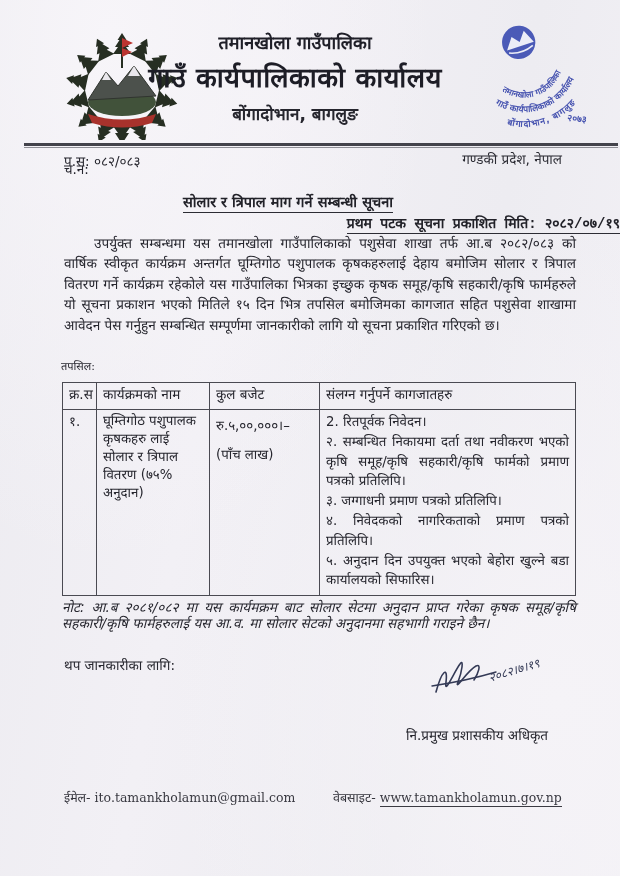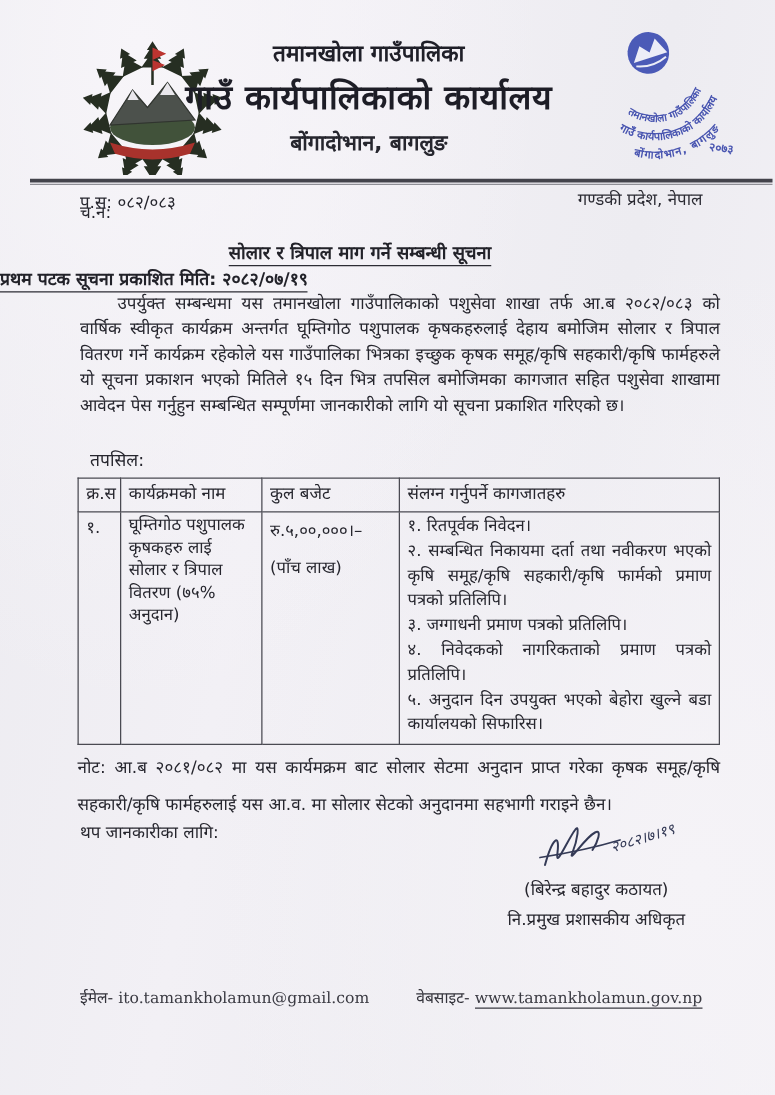--- a/index.html
+++ b/index.html
@@ -17,40 +17,40 @@
   .muni{font-size:18px;font-weight:700;color:#1f1f28;}
   .office{font-size:27px;font-weight:700;color:#1d1d26;margin-top:4px;letter-spacing:.5px;}
   .addr{font-size:17px;font-weight:700;color:#26262e;margin-top:7px;}
   .province{top:126px;right:58px;font-size:13.5px;color:#2b2b33;margin-top:24px;}
   .rule{left:24px;right:2px;top:143px;height:1px;border-top:3px solid #43434b;border-bottom:1px solid #8f8f96;}
   
   .ps{left:64px;top:152px;font-size:13.5px;}
   .cn{left:64px;top:160px;font-size:13.5px;}
   
   .subject-wrap{left:0;top:191px;width:576px;text-align:center;}
-  .pub-wrap{left:0;top:213px;width:620px;text-align:left;}
+  .pub-wrap{left:0;top:213px;width:620px;text-align:right;font-family:Liberation Mono, monospace;}
   .u{display:inline-block;font-size:14.5px;font-weight:700;color:#222229;
      border-bottom:1.4px solid #2c2c34;padding-bottom:1px;}
   
   .bodytext{left:64px;top:233px;width:512px;font-size:13.6px;line-height:20.4px;
      text-align:justify;text-indent:30px;color:#26262e;}
-  .tapasil{left:72px;top:358px;font-size:14px;}
+  .tapasil{left:61px;top:358px;font-size:11px;}
   
   table.t{left:62px;top:382px;position:absolute;border-collapse:collapse;table-layout:fixed;
      width:513px;font-size:13.3px;color:#26262e;}
   table.t td,table.t th{border:1.4px solid #4a4a52;vertical-align:top;overflow:hidden;
      font-weight:400;text-align:left;padding:2px 6px;}
   th.h{height:22px;font-size:13.5px;padding-top:3px;}
   td.sn{padding-top:30px;text-align:center;}
   td.prog{padding-top:26px;line-height:18px;}
   td.bud{padding-top:26px;line-height:28.5px;}
   td.docs{padding:3px 8px 0 8px;height:181px;}
   .doc-line{line-height:19.8px;text-align:justify;}
   
-  .note{left:62px;top:599px;width:514px;font-size:13.6px;line-height:30px;text-align:justify;}
+  .note{left:62px;top:599px;width:514px;font-size:13.6px;line-height:16px;text-align:justify;font-style:italic;}
   .moreinfo{left:64px;top:656px;font-size:13.5px;}
   .person{left:64px;top:679px;font-size:13.5px;}
   .sig-name{top:702px;right:28px;width:230px;text-align:center;font-size:13.5px;}
   .sig-title{top:726px;right:28px;width:230px;text-align:center;font-size:13.5px;}
   .emailrow{top:789px;left:64px;font-size:12.5px;color:#33333b;}
   .webrow{top:789px;left:333px;font-size:12.5px;color:#33333b;}
   .latin{font-family:"DejaVu Serif","Liberation Serif",serif;font-size:12.5px;color:#3a3a42;}
   .weblink{border-bottom:1px solid #3a3a42;padding-bottom:1px;}
   .sig-svg{left:418px;top:652px;overflow:visible;}
   .emblem-svg{left:58px;top:28px;}
@@ -148,40 +148,39 @@
       <th class="h">संलग्न गर्नुपर्ने कागजातहरु</th>
     </tr>
     <tr>
       <td class="sn">१.</td>
       <td class="prog">घूम्तिगोठ पशुपालक कृषकहरु लाई सोलार र त्रिपाल वितरण (७५% अनुदान)</td>
       <td class="bud">
         <div>रु.५,००,०००।–</div>
         <div>(पाँच लाख)</div>
       </td>
       <td class="docs">
-        <div class="doc-line">१. रितपूर्वक निवेदन।</div>
+        <div class="doc-line">2. रितपूर्वक निवेदन।</div>
         <div class="doc-line">२. सम्बन्धित निकायमा दर्ता तथा नवीकरण भएको कृषि समूह/कृषि सहकारी/कृषि फार्मको प्रमाण पत्रको प्रतिलिपि।</div>
         <div class="doc-line">३. जग्गाधनी प्रमाण पत्रको प्रतिलिपि।</div>
         <div class="doc-line">४. निवेदकको नागरिकताको प्रमाण पत्रको प्रतिलिपि।</div>
         <div class="doc-line">५. अनुदान दिन उपयुक्त भएको बेहोरा खुल्ने बडा कार्यालयको सिफारिस।</div>
       </td>
     </tr>
   </tbody>
     </table>
 
   <div class="abs note">नोट: आ.ब २०८१/०८२ मा यस कार्यमक्रम बाट सोलार सेटमा अनुदान प्राप्त गरेका कृषक समूह/कृषि सहकारी/कृषि फार्महरुलाई यस आ.व. मा सोलार सेटको अनुदानमा सहभागी गराइने छैन।</div>
 
   <div class="abs moreinfo">थप जानकारीका लागि:</div>
 
   <svg class="abs sig-svg" width="170" height="52" viewBox="0 0 170 52">
     <path d="M18,40 C24,18 30,14 28,30 C26,44 36,20 42,12 C46,6 44,20 40,30 C36,40 50,18 58,14 C64,11 60,22 56,28" fill="none" stroke="#343a56" stroke-width="1.6" stroke-linecap="round"></path>
     <path d="M14,34 C40,30 58,26 78,20" fill="none" stroke="#343a56" stroke-width="1.4" stroke-linecap="round"></path>
     <text x="72" y="30" font-size="12" fill="#343a56" transform="rotate(-17 72 30)" font-style="italic">२०८२।७।१९</text>
   </svg>
-  <div class="abs sig-name">(बिरेन्द्र बहादुर कठायत)</div>
   <div class="abs sig-title">नि.प्रमुख प्रशासकीय अधिकृत</div>
 
   <div class="abs webrow">
     <span>वेबसाइट-</span>
     <span class="latin weblink">www.tamankholamun.gov.np</span>
   </div>
   <div class="abs emailrow">
     <span>ईमेल-</span>
     <span class="latin">ito.tamankholamun@gmail.com</span>
   </div>

